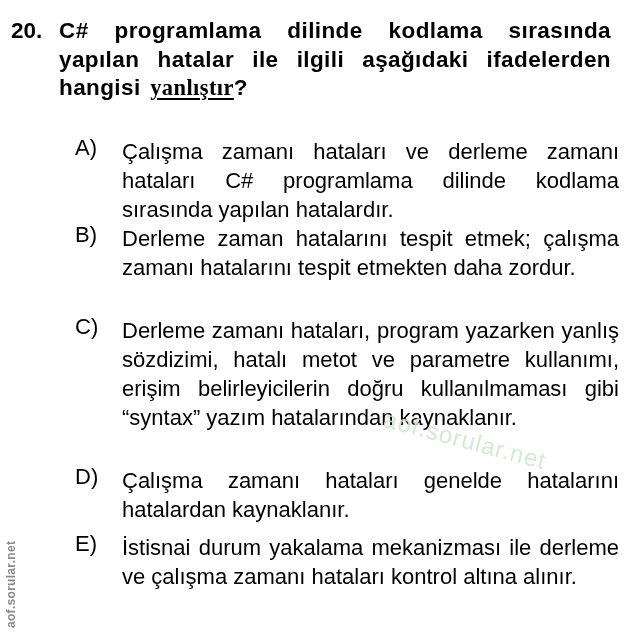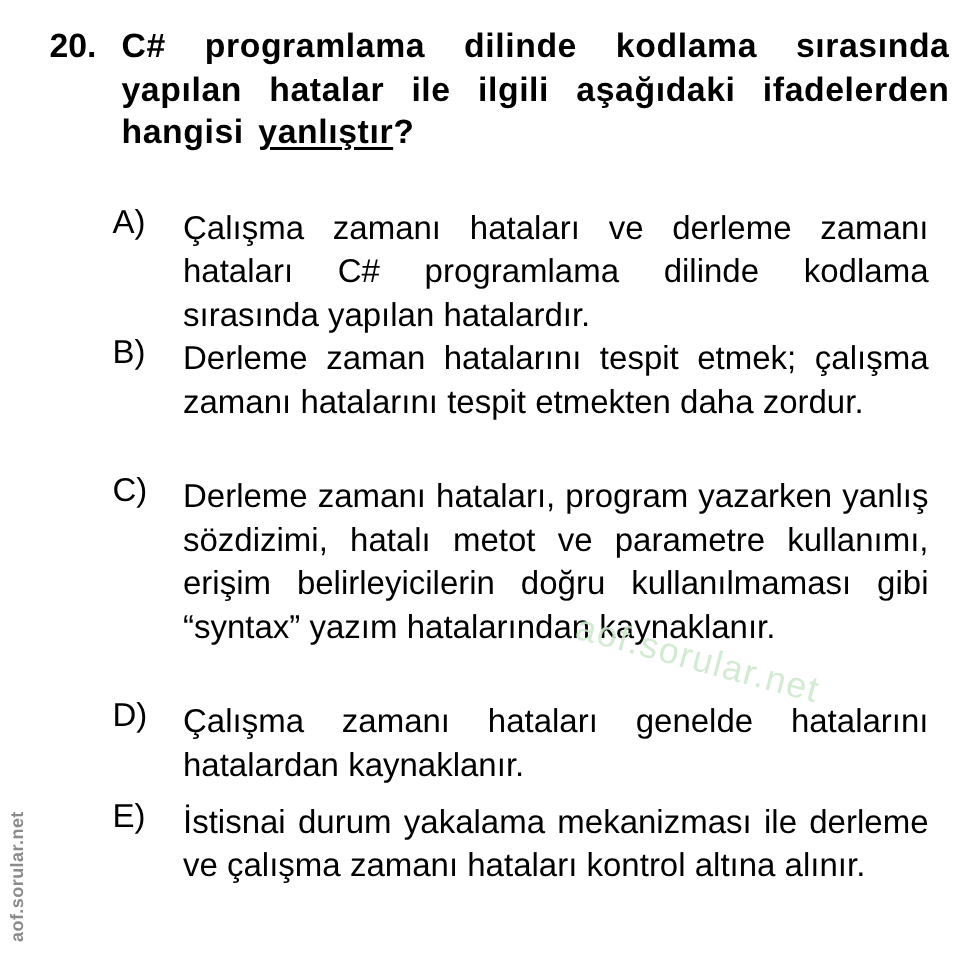--- a/index.html
+++ b/index.html
@@ -10,21 +10,21 @@
     body {
       width: 642px;
       height: 637px;
       position: relative;
       overflow: hidden;
       font-family: "Liberation Sans", sans-serif;
       color: #000000;
     }
     .question {
       position: absolute;
-      left: 33px;
+      left: 11px;
       top: 17px;
       width: 600px;
       font-weight: bold;
       font-size: 22.5px;
       line-height: 28.5px;
     }
     .q-number {
       position: absolute;
       left: 0;
       top: 0;
@@ -33,20 +33,21 @@
       margin-left: 48px;
       text-align: justify;
       text-align-last: left;
       word-spacing: 3px;
       letter-spacing: 0.4px;
     }
     .q-emph {
       text-decoration: underline;
       text-decoration-thickness: 2px;
       text-underline-offset: 3px;
+      font-family: Liberation Serif, serif;
     }
     .option {
       position: absolute;
       left: 75px;
       width: 544px;
       font-size: 22px;
       line-height: 29px;
     }
     .opt-label {
       position: absolute;

